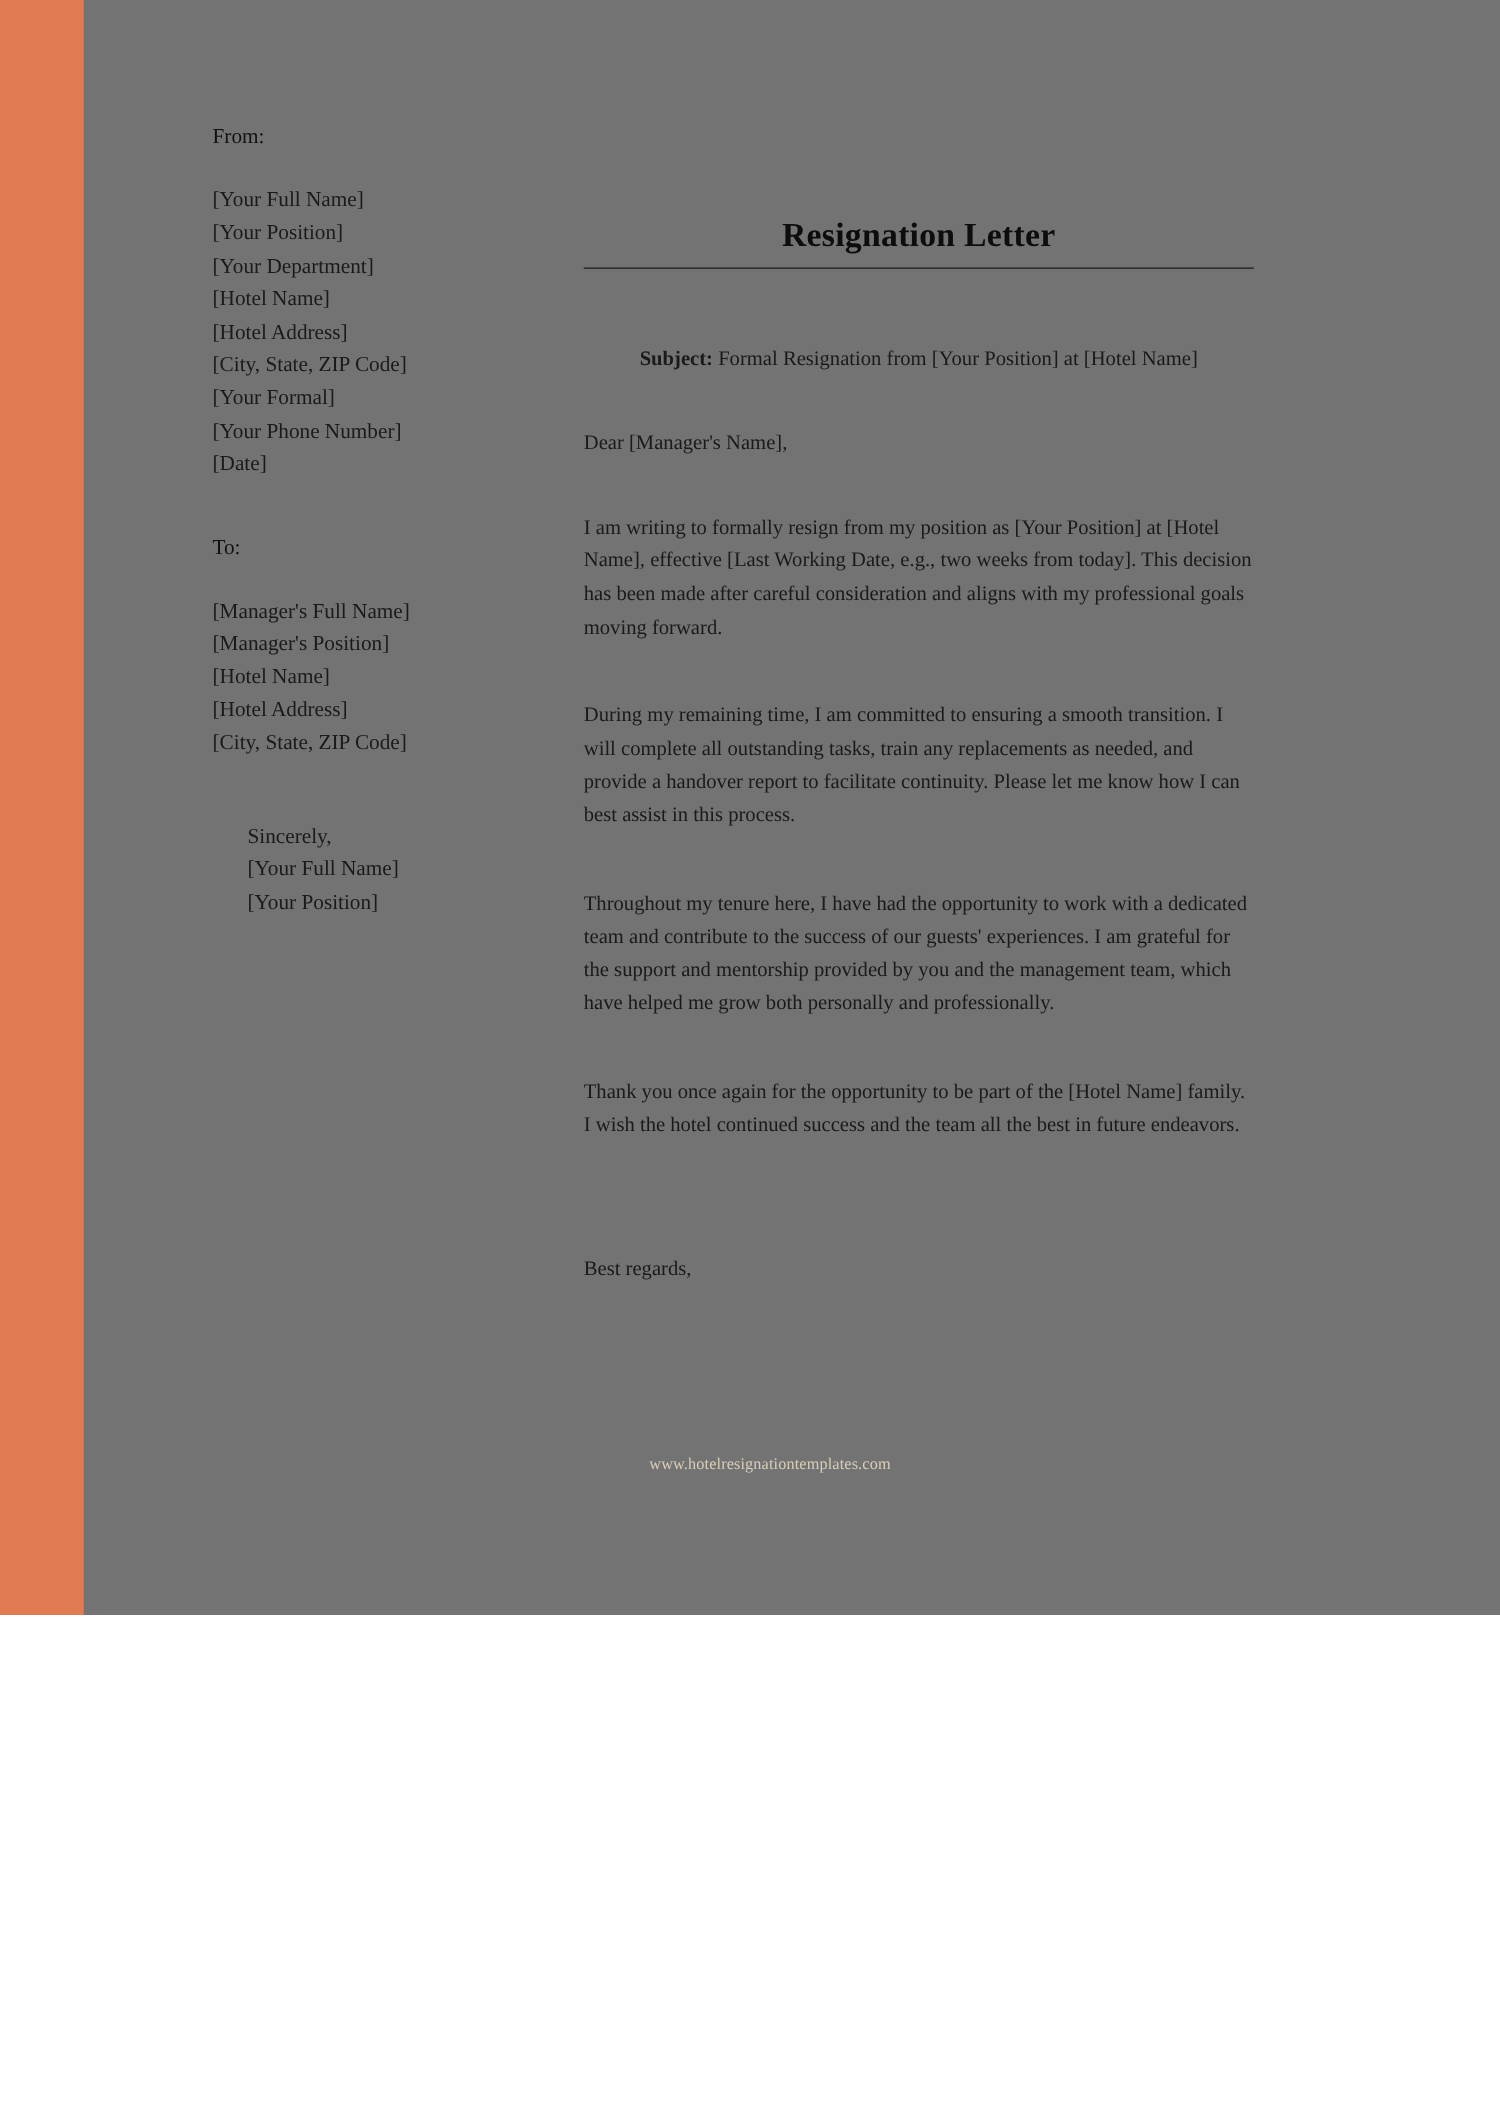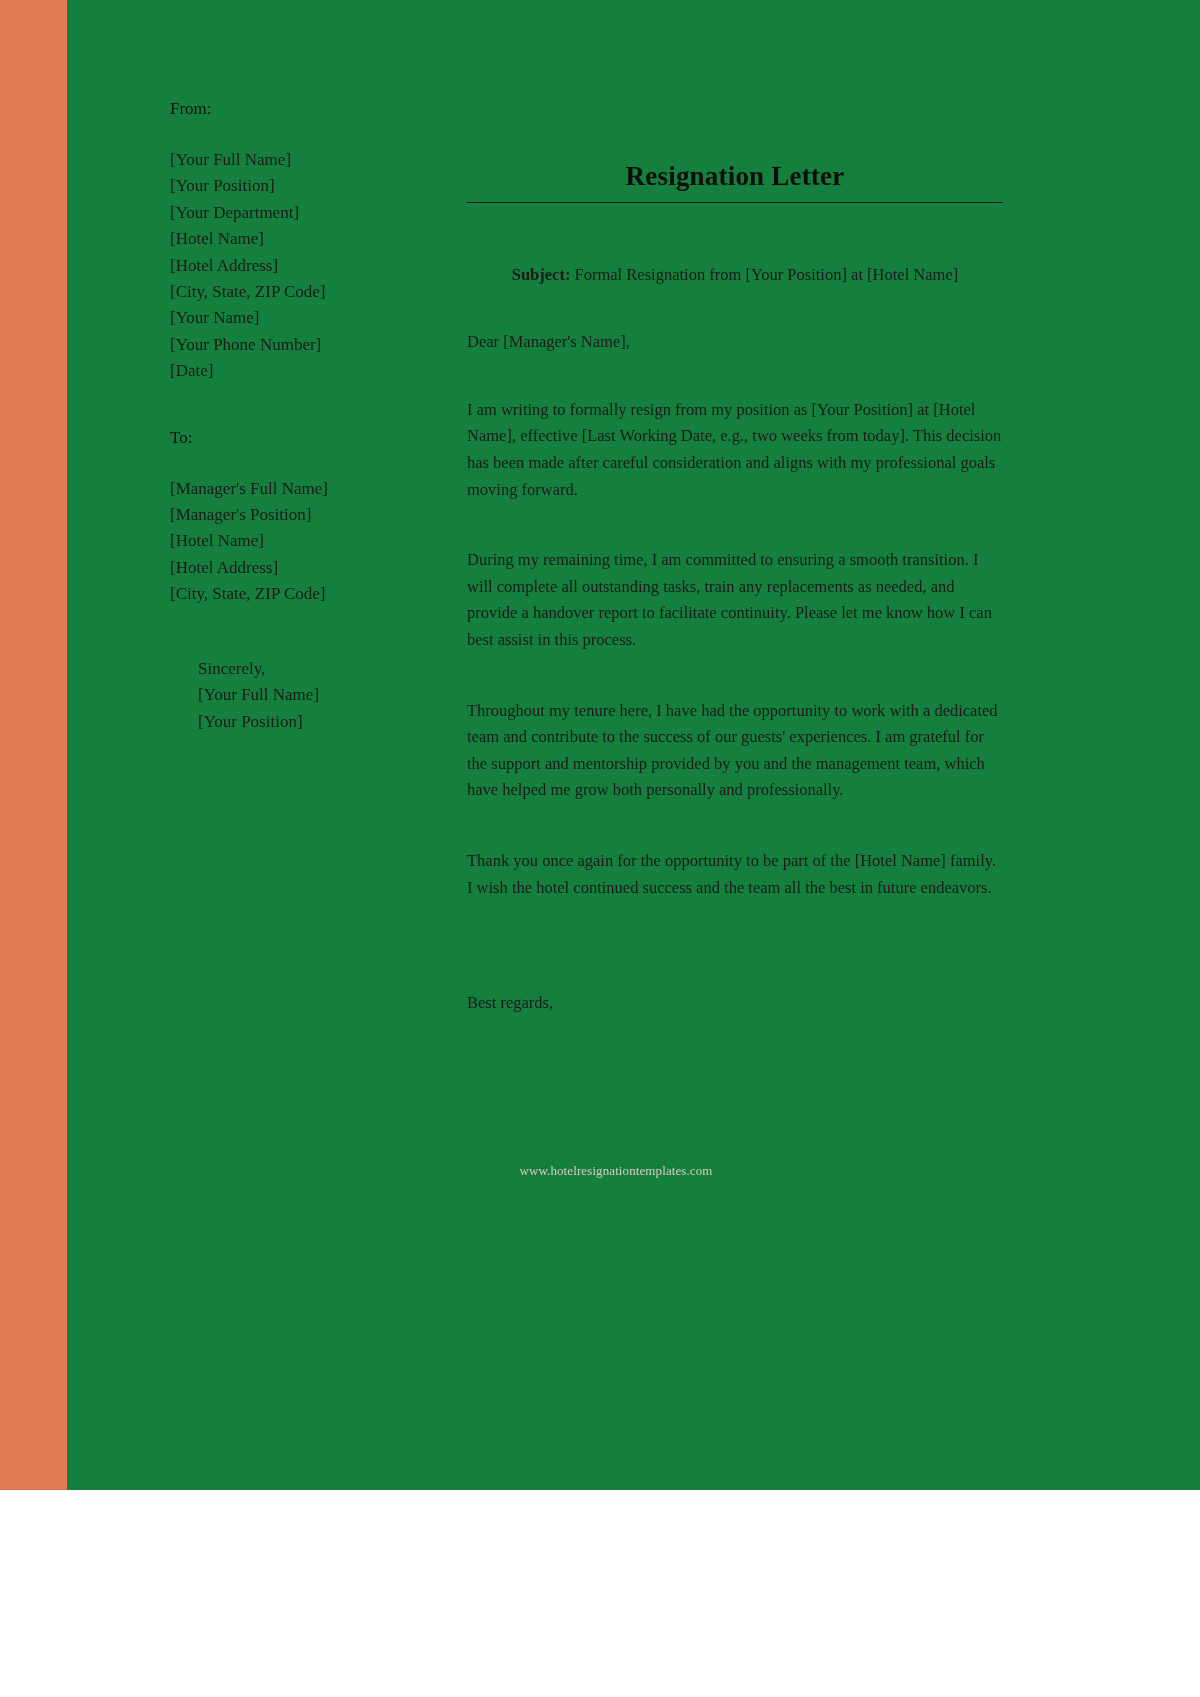--- a/index.html
+++ b/index.html
@@ -10,22 +10,22 @@
   body {
     width: 1200px;
     height: 1697px;
     font-family: "Liberation Serif", "DejaVu Serif", serif;
     overflow: hidden;
   }
 
   #page {
     position: relative;
     width: 1200px;
-    height: 1490px;
-    background: #15803d;
+    height: 1292px;
+    background: #737373;
     overflow: hidden;
   }
 
   #accent-bar {
     position: absolute;
     left: 0;
     top: 0;
     width: 67px;
     height: 1490px;
     background: #e07b54;
@@ -71,21 +71,21 @@
   .block-gap-to { height: 44px; }
   .block-gap-sincerely { height: 48px; }
 
   #to-block { margin-top: 0; }
   #sincerely-block { margin-top: 0; margin-left: 28px; }
 
   
   #letter-column {
     position: absolute;
     left: 467px;
-    top: 92px;
+    top: 104px;
     width: 536px;
   }
 
   #letter-title {
     font-size: 27px;
     font-weight: bold;
     color: #0d0d0d;
     text-align: center;
     letter-spacing: 0.2px;
     margin: 70px 0 0 0;
@@ -157,21 +157,21 @@
 
     <div id="from-block">
       <div class="addr-heading">From:</div>
       <ul class="addr-list">
         <li>[Your Full Name]</li>
         <li>[Your Position]</li>
         <li>[Your Department]</li>
         <li>[Hotel Name]</li>
         <li>[Hotel Address]</li>
         <li>[City, State, ZIP Code]</li>
-        <li>[Your Name]</li>
+        <li>[Your Formal]</li>
         <li>[Your Phone Number]</li>
         <li>[Date]</li>
       </ul>
     </div>
 
     <div class="block-gap-to"></div>
 
     <div id="to-block">
       <div class="addr-heading">To:</div>
       <ul class="addr-list">

